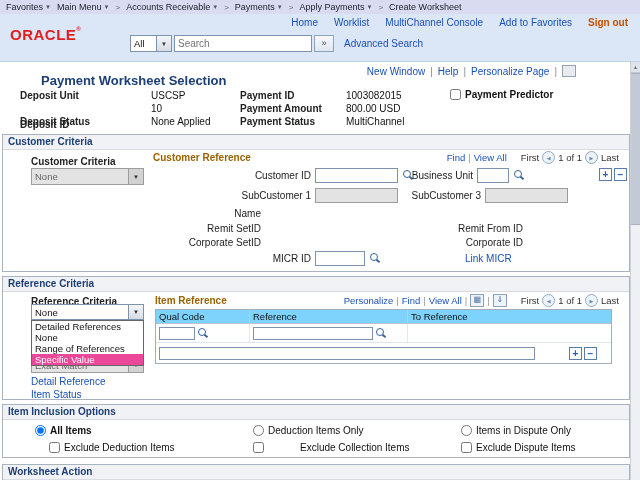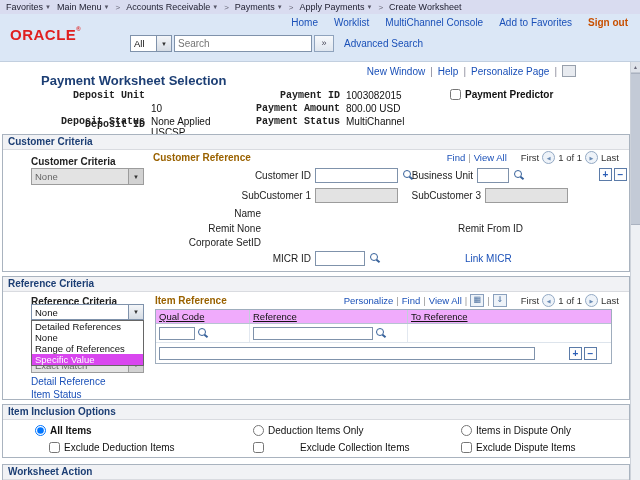--- a/index.html
+++ b/index.html
@@ -35,21 +35,21 @@
   .adv{margin-left:8px;}
 
   
   .content{position:absolute;left:0;top:62px;width:592px;height:418px;background:#fff;}
   .page-links{position:absolute;right:16px;top:3px;display:flex;gap:5px;align-items:center;font-size:10px;}
   .plsep{color:#889;}
   .page-url-icon{width:12px;height:10px;border:1px solid #98a0ac;background:#e8ebf0;display:inline-block;}
   .page-title{position:absolute;left:8px;top:11px;font-size:13px;font-weight:bold;color:#1c3e74;margin-left:33px;}
 
   
-  .sum-lbl{position:absolute;text-align:right;font-weight:bold;color:#222;font-family:Liberation Mono, monospace;}
+  .sum-lbl{position:absolute;text-align:left;font-weight:bold;color:#222;}
   .sum-val{position:absolute;color:#111;}
   .opt{position:absolute;display:flex;align-items:center;gap:4px;cursor:pointer;}
   .opt input{width:11px;height:11px;margin:0;}
 
   
   .section{position:absolute;left:2px;width:628px;background:#fff;border:1px solid #a9b3bf;box-sizing:border-box;}
   .section-hdr{height:14px;line-height:14px;padding-left:5px;background:#f1f2f5;border-bottom:1px solid #d9dbe0;color:#1c3e74;font-weight:bold;font-size:10px;}
   .blbl{position:absolute;font-weight:bold;color:#222;}
   .flbl{position:absolute;text-align:right;color:#222;}
   .subhdr{position:absolute;color:#9a6200;font-weight:bold;}
@@ -62,25 +62,25 @@
   .pm-group{position:absolute;display:flex;gap:2px;}
   .pager{position:absolute;display:flex;align-items:center;gap:3px;font-size:9.5px;color:#333;}
   .pager .sep{color:#999;}
   .pager .gap{width:8px;}
   .circle-btn{width:11px;height:11px;border-radius:50%;border:1px solid #93a9c4;background:#eef3f9;color:#6b8cb5;font-size:5px;display:inline-flex;align-items:center;justify-content:center;cursor:pointer;}
   .tb-icon{width:12px;height:11px;border:1px solid #8aa0bd;background:#eef3f9;color:#4a6f9e;font-size:8px;line-height:10px;text-align:center;display:inline-block;cursor:pointer;}
 
   
   .ddlist{position:absolute;width:113px;background:#fff;border:1px solid #666;z-index:10;box-sizing:border-box;}
   .dditem{height:11px;line-height:11px;font-size:9.5px;padding:0 3px;white-space:nowrap;overflow:hidden;cursor:pointer;}
-  .dditem.selected{background:#d946ef;color:#fff;}
+  .dditem.selected{background:#ec4899;color:#fff;}
 
   
   .gtable{position:absolute;border:1px solid #9fadbd;background:#fff;box-sizing:border-box;}
-  .ghead{display:flex;background:#f0abfc;border-bottom:1px solid #b7c3d2;height:13px;align-items:center;text-decoration:underline;}
+  .ghead{display:flex;background:#7dd3fc;border-bottom:1px solid #b7c3d2;height:13px;align-items:center;}
   .gh{font-size:9.5px;padding:0 3px;border-right:1px solid #c3cedb;height:13px;line-height:13px;box-sizing:border-box;}
   .ghl{flex:1;border-right:none;}
   .grow{display:flex;height:18px;align-items:center;border-bottom:1px solid #dde4ec;}
   .gc{padding:0 3px;border-right:1px solid #e2e8f0;height:18px;display:flex;align-items:center;gap:1px;box-sizing:border-box;}
   .gcl{flex:1;border-right:none;}
   .grow2{display:flex;height:20px;align-items:center;padding:0 3px;}
   .gin{height:13px;border:1px solid #7f92ab;font-size:10px;padding:0 2px;font-family:inherit;box-sizing:border-box;}
 
   
   .vscroll{position:absolute;right:0;top:62px;width:10px;height:418px;background:#eef0f4;border-left:1px solid #cdd2da;box-sizing:border-box;}
@@ -152,21 +152,21 @@
       <a class="lnk">Help</a>
         <span class="plsep">|</span>
       <a class="lnk">Personalize Page</a>
         <span class="plsep">|</span>
       <span class="page-url-icon"></span>
     </div>
 
     <div class="page-title">Payment Worksheet Selection</div>
 
     <span class="sum-lbl" style="left:20px;top:28px;width:125px;">Deposit Unit</span>
-    <span class="sum-val" style="left:151px;top:28px;margin-top:37px;">USCSP</span>
+    <span class="sum-val" style="left:151px;top:28px;">USCSP</span>
     <span class="sum-lbl" style="left:240px;top:28px;width:100px;">Payment ID</span>
     <span class="sum-val" style="left:346px;top:28px;">1003082015</span>
     <label class="opt" style="left:450px;top:27px;">
       <input type="checkbox" style="">
       <span class="bold">Payment Predictor</span>
     </label>
 
     <span class="sum-lbl" style="left:20px;top:41px;width:125px;margin-top:16px;">Deposit ID</span>
     <span class="sum-val" style="left:151px;top:41px;">10</span>
     <span class="sum-lbl" style="left:240px;top:41px;width:100px;">Payment Amount</span>
@@ -212,24 +212,25 @@
       <input class="tin" style="left: 474px; top: 33px; width: 32px;">
       <span class="mag" style="position:absolute;left:509px;top:34px;"></span>
 
       <span class="flbl" style="left:150px;top:55px;width:158px;">SubCustomer 1</span>
       <input class="tin dis" style="left: 312px; top: 53px; width: 83px;" disabled="">
       <span class="flbl" style="left:396px;top:55px;width:82px;">SubCustomer 3</span>
       <input class="tin dis" style="left: 482px; top: 53px; width: 83px;" disabled="">
 
       <span class="flbl" style="left:100px;top:73px;width:158px;">Name</span>
 
-      <span class="flbl" style="left:100px;top:88px;width:158px;">Remit None</span>
+      <span class="flbl" style="left:100px;top:88px;width:158px;">Remit SetID</span>
       <span class="flbl" style="left:380px;top:88px;width:140px;">Remit From ID</span>
 
       <span class="flbl" style="left:100px;top:102px;width:158px;">Corporate SetID</span>
+      <span class="flbl" style="left:380px;top:102px;width:140px;">Corporate ID</span>
 
       <span class="flbl" style="left:150px;top:118px;width:158px;">MICR ID</span>
       <input class="tin" style="left: 312px; top: 116px; width: 50px;">
       <span class="mag" style="position:absolute;left:365px;top:117px;"></span>
       <a class="lnk" style="position:absolute;left:462px;top:118px;">Link MICR</a>
     </div>
 
     <div class="section" style="top:214px;height:124px;">
       <div class="section-hdr">Reference Criteria</div>
 

